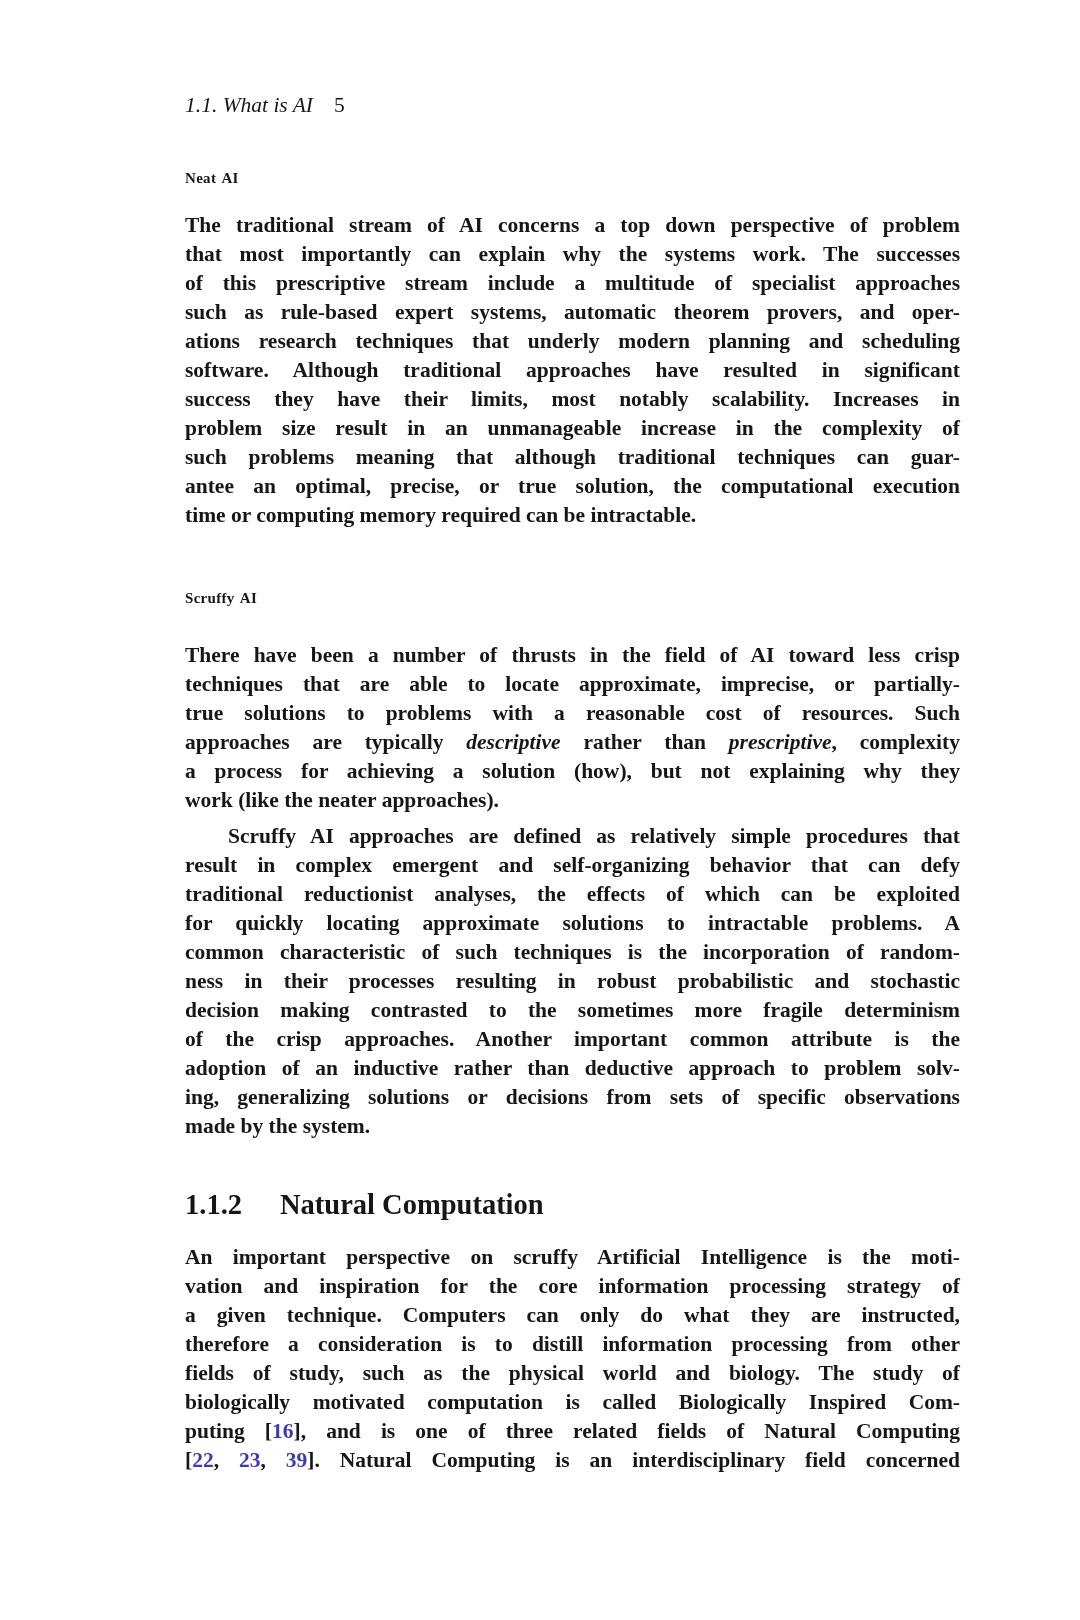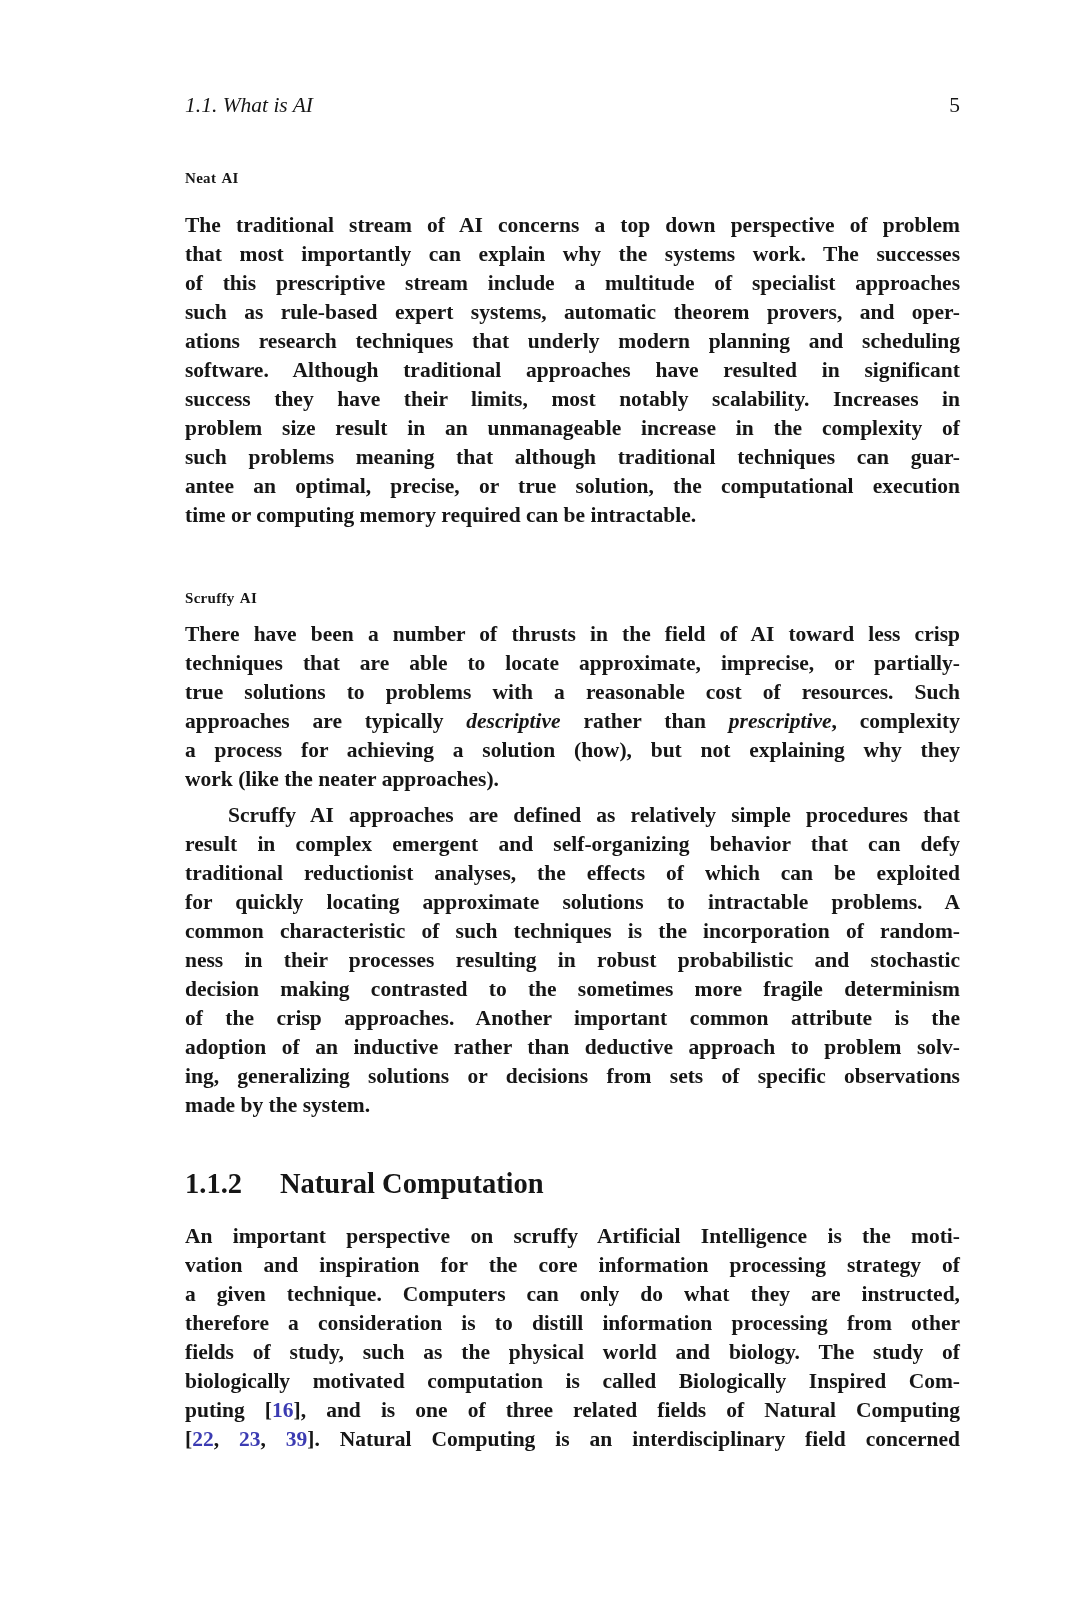--- a/index.html
+++ b/index.html
@@ -17,21 +17,21 @@
     color: #161616;
   }
   .content-col {
     position: absolute;
     left: 185px;
     top: 0;
     width: 775px;
   }
   .running-header {
     display: flex;
-    justify-content: space-between;
+    justify-content: flex-start;
     align-items: baseline;
     padding-top: 92px;
     font-size: 21.5px;
     line-height: 26px;
     gap: 21px;
   }
   .running-header .chapter-title {
     font-style: italic;
   }
   .running-header .page-num {
@@ -55,21 +55,21 @@
     font-size: 28.5px;
     line-height: 34px;
     margin-top: 47px;
   }
   .section-heading .sec-num {
     display: inline-block;
     margin-right: 38px;
   }
   .paragraph { margin: 0; font-weight: bold; }
   .para-after-sub { margin-top: 20px; }
-  .para-after-sub2 { margin-top: 9px; }
+  .para-after-sub2 { margin-top: 30px; }
   .para-follow { margin-top: 7px; }
   .para-after-section { margin-top: 21px; }
   .jline {
     font-size: 21.5px;
     line-height: 29px;
     height: 29px;
     text-align: justify;
     text-align-last: justify;
     white-space: normal;
   }

